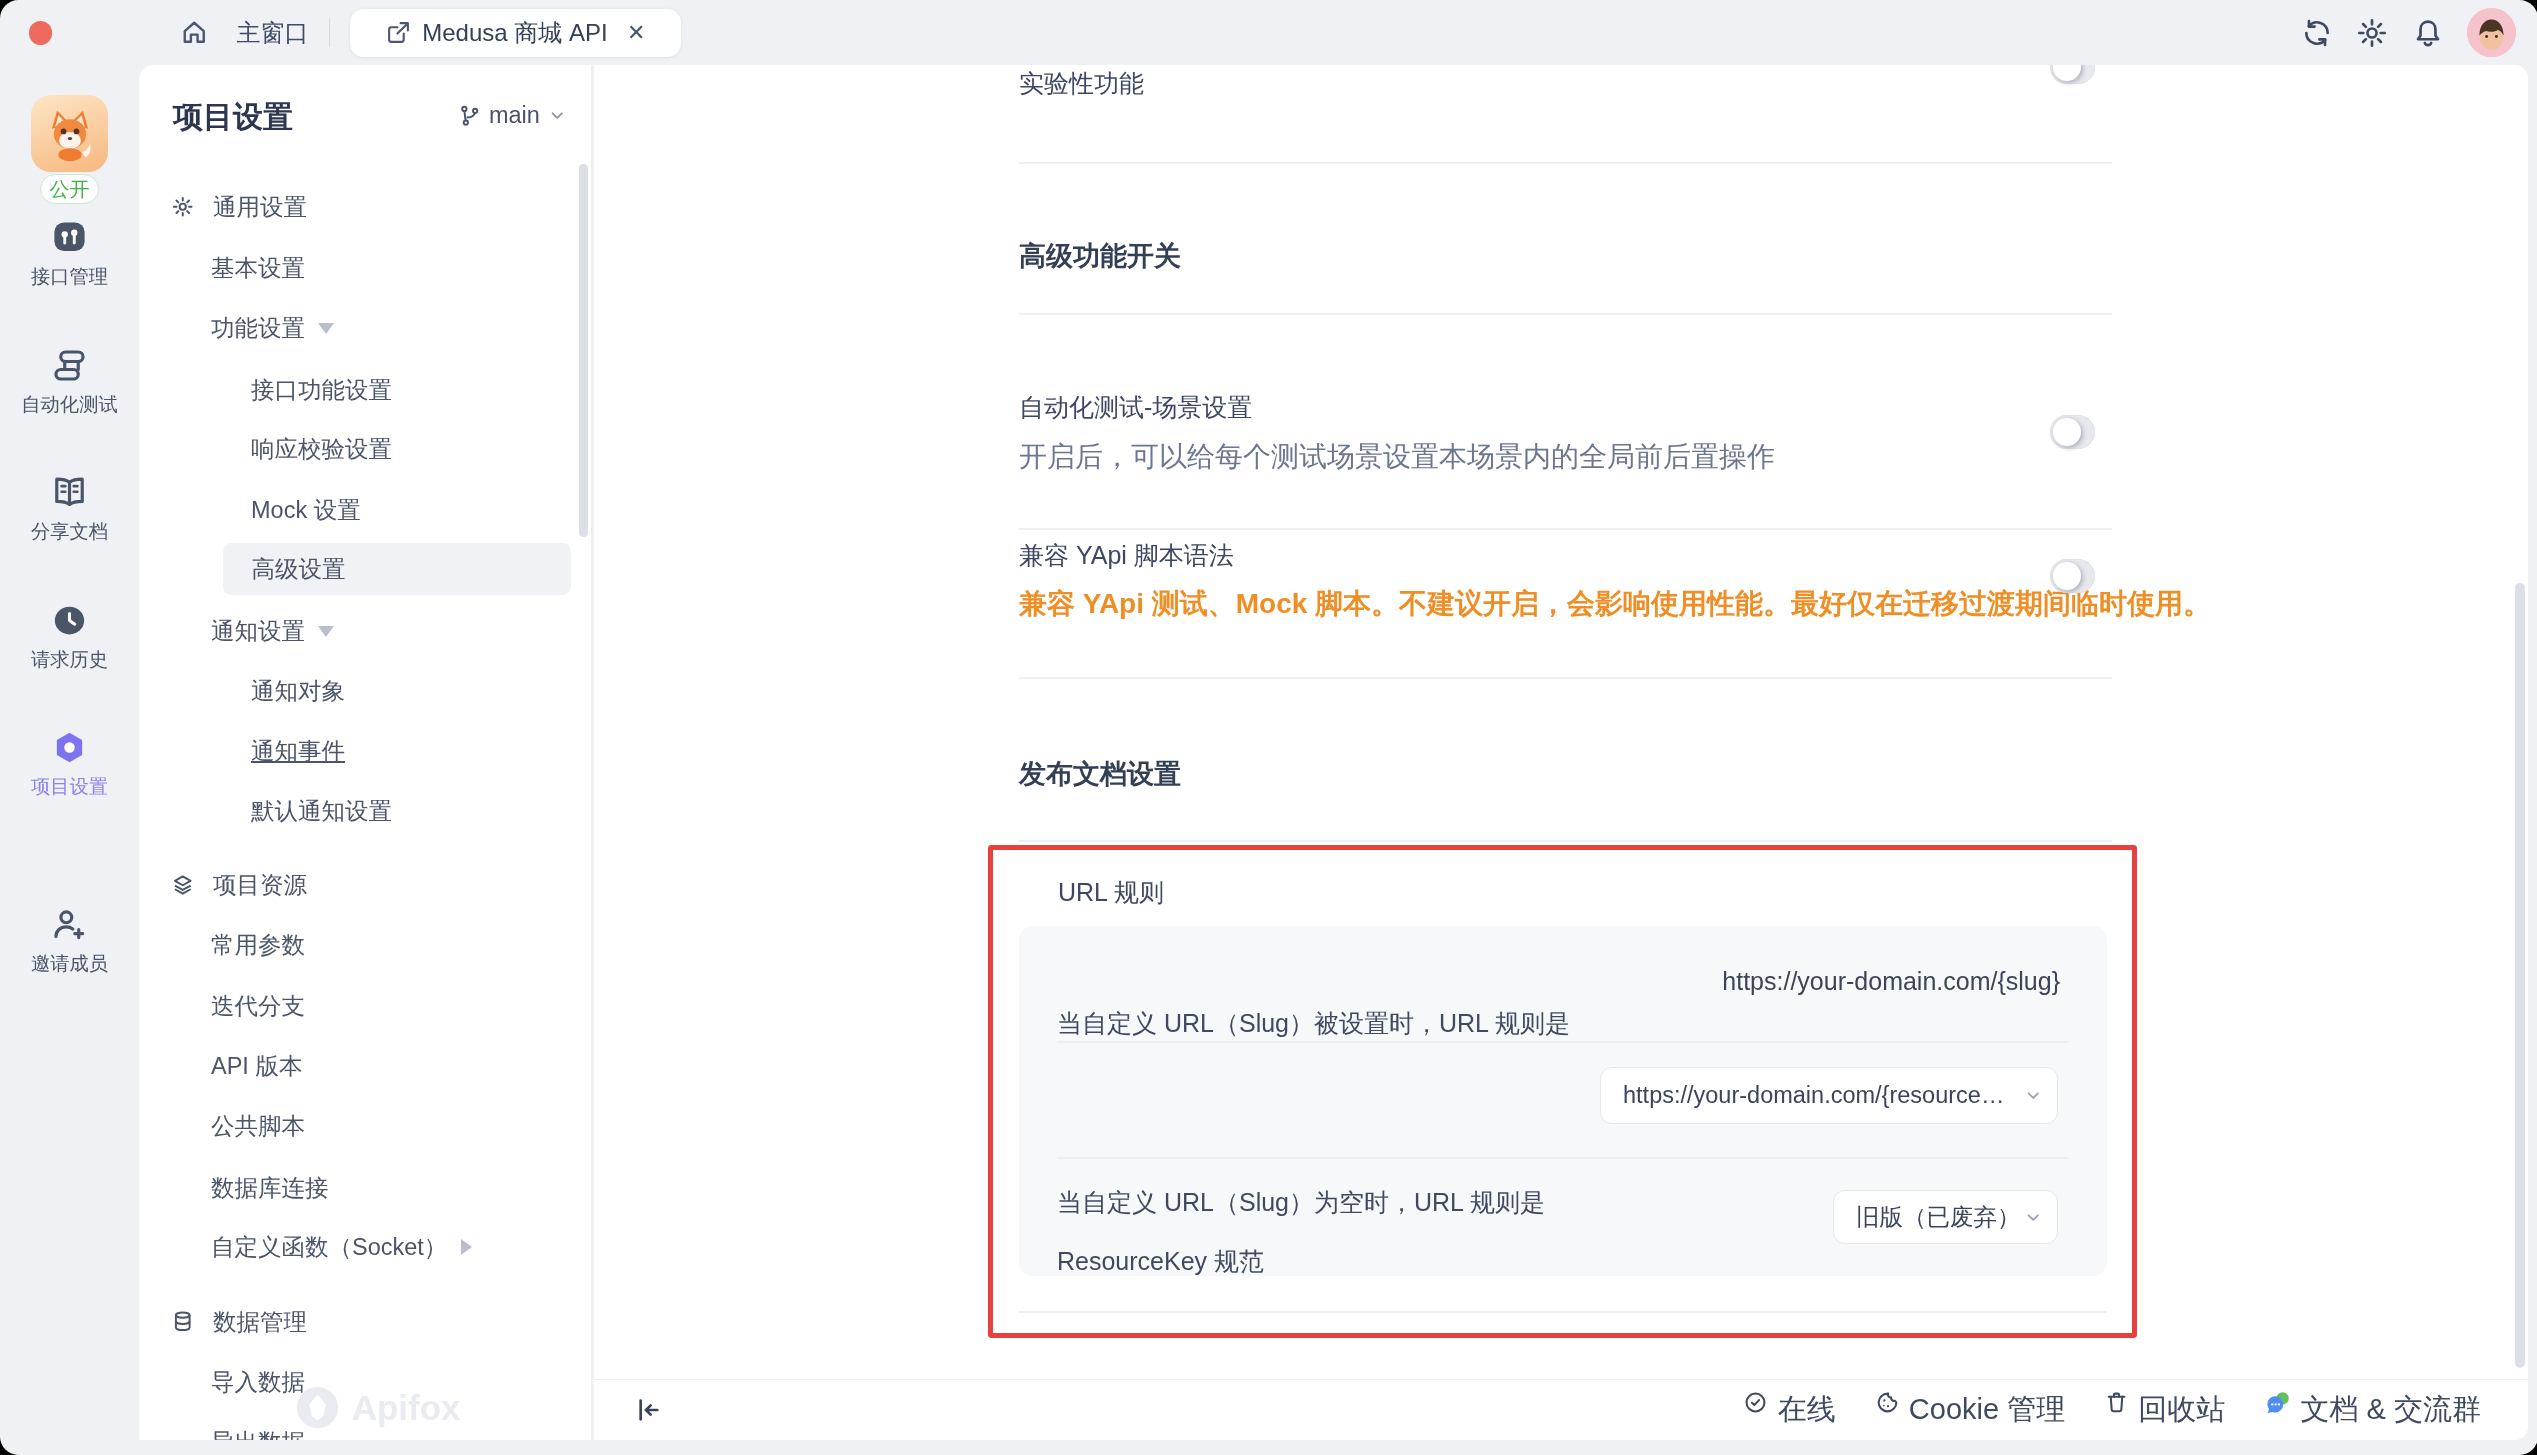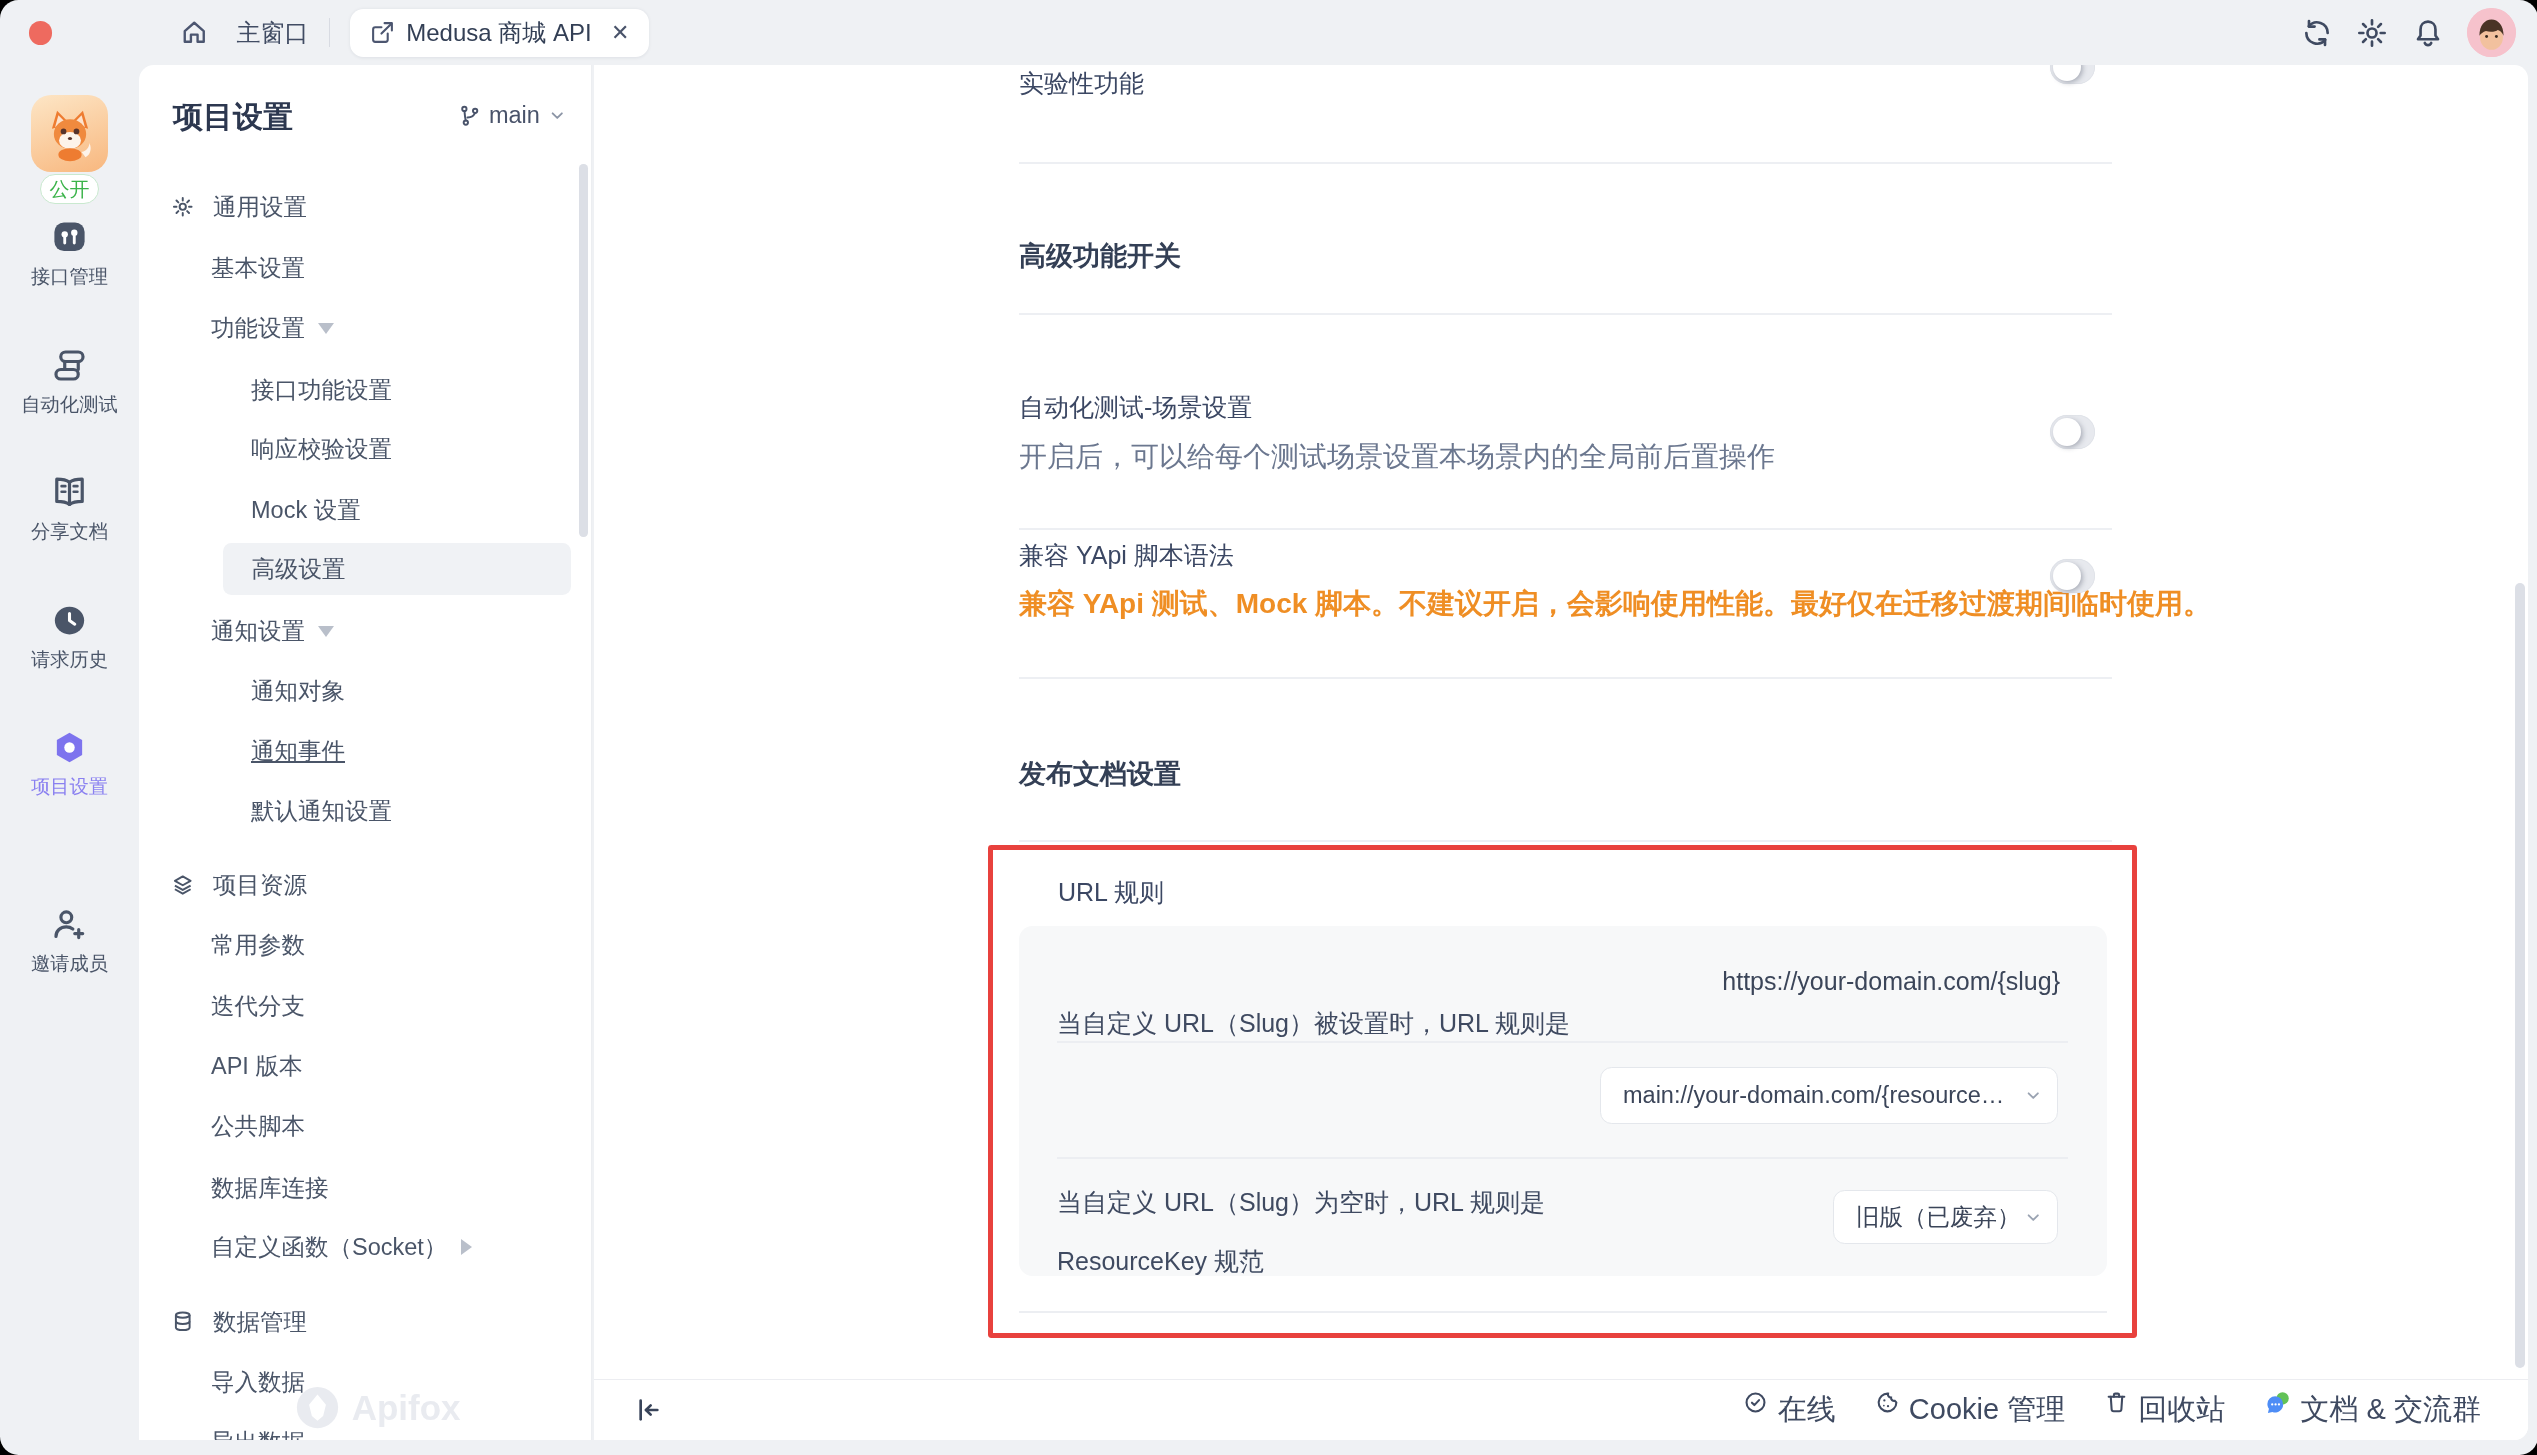--- a/index.html
+++ b/index.html
@@ -8,21 +8,21 @@
   svg{display:block;}
 
   
   .topbar{position:absolute;left:0;top:0;right:0;height:65px;}
   .traffic{position:absolute;left:28.5px;top:21px;display:flex;gap:11px;}
   .light{width:23.5px;height:23.5px;border-radius:50%;}
   .light.red{background:#ee6a5f;}　.light.yellow{background:#f5bd4f;}　.light.green{background:#61c454;}
   .tabzone{position:absolute;left:180px;top:0;height:65px;display:flex;align-items:center;}
   .home-tab{display:flex;align-items:center;gap:28px;color:#414c63;font-size:24px;}
   .tab-divider{width:1.7px;height:28.5px;background:#d8dbe2;margin:0 20px;}
-  .tab-pill{display:flex;align-items:center;gap:11px;background:#fff;border-radius:13.4px;height:48px;padding:0 20px;
+  .tab-pill{display:flex;align-items:center;gap:11px;background:#fff;border-radius:13.4px;height:48px;padding:0 36px;
             box-shadow:0 0.8px 3.4px rgba(30,40,60,.08);font-size:24px;color:#333f55;}
   .top-actions{position:absolute;right:22px;top:0;height:65px;display:flex;align-items:center;gap:23.5px;color:#3f4a61;}
   .avatar{width:49px;height:49px;border-radius:50%;background:#f6c2cc;overflow:hidden;}
 
   
   .rail{position:absolute;left:0;top:65px;bottom:0;width:139px;}
   .fox-logo{position:absolute;left:31px;top:30px;width:77px;height:77px;border-radius:20px;
             background:linear-gradient(160deg,#fde6c6,#f8b77e);display:flex;align-items:center;justify-content:center;}
   .rail-badge{position:absolute;left:40px;top:109px;width:59px;height:30px;border-radius:15px;background:#fff;
               border:1.7px solid #c9e9cf;color:#3bb34a;font-size:20px;display:flex;align-items:center;justify-content:center;box-sizing:border-box;}
@@ -375,21 +375,21 @@
     <div class="redbox"></div>
     <div class="m-abs row-t" style="left:425px;top:811px;margin-left:39px;">URL 规则</div>
     <div class="graybox"></div>
 
     <div class="url-label" style="top:902px;">当自定义 URL（Slug）被设置时，URL 规则是</div>
     <div class="url-value" style="top:902px;">https://your-domain.com/{slug}</div>
     <div class="inner-hr" style="top:976px;"></div>
 
     <div class="url-label" style="top:1081px;">当自定义 URL（Slug）为空时，URL 规则是</div>
     <div class="select" style="top:1002px;width:458px;height:57px;">
-      <span style="overflow:hidden;white-space:nowrap;">main://your-domain.com/{resource…</span>
+      <span style="overflow:hidden;white-space:nowrap;">https://your-domain.com/{resource…</span>
       <span class="chev">
         <svg width="18.5" height="18.5" viewBox="0 0 24 24" fill="none" stroke="#9aa3b2" stroke-width="2.4" stroke-linecap="round" stroke-linejoin="round">
             <path d="M6 9.5l6 6 6-6"></path>
           </svg>
       </span>
     </div>
     <div class="inner-hr" style="top:1092px;"></div>
 
     <div class="url-label" style="top:1140px;">ResourceKey 规范</div>
     <div class="select" style="top:1125px;width:225px;height:54px;">

